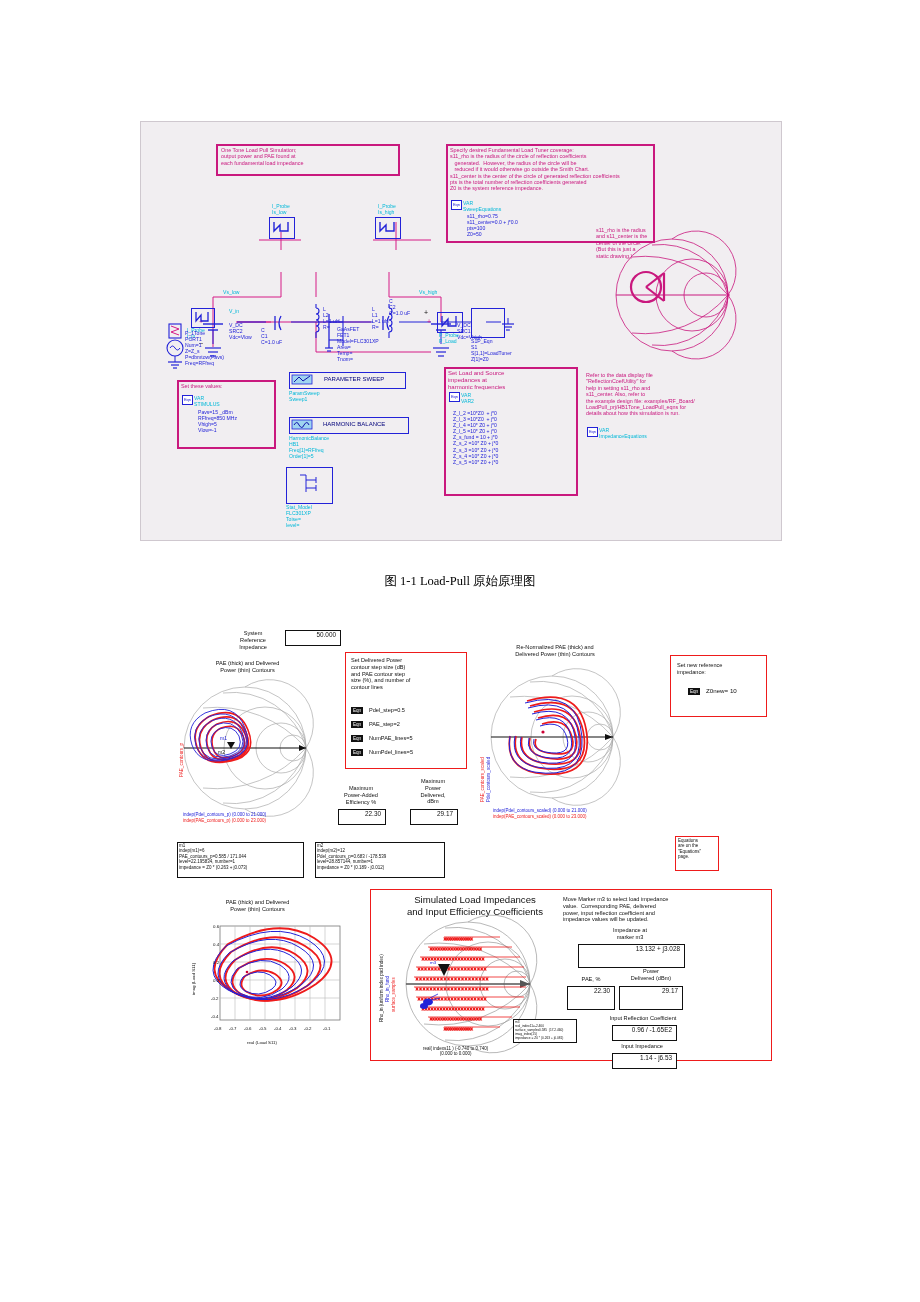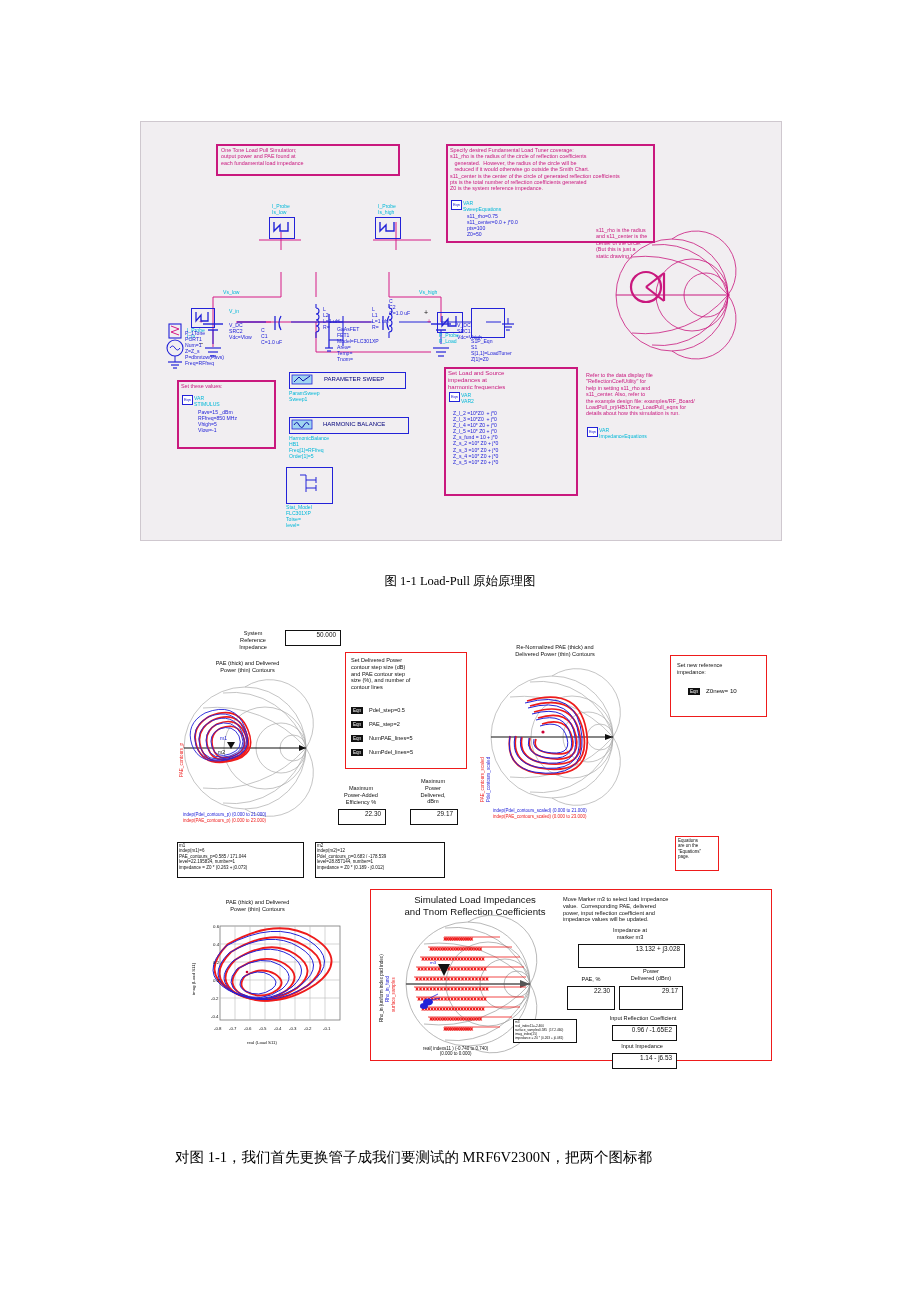--- a/index.html
+++ b/index.html
@@ -519,21 +519,21 @@
           <text x="106" y="110">-0.3</text>
       <text x="121" y="110">-0.2</text>
           <text x="140" y="110">-0.1</text>
       <text x="64" y="124">real (Load S11)</text>
     </g>
     <text x="12" y="75" font-size="4.4" fill="#111" transform="rotate(-90 12 75)" font-family="Liberation Sans, sans-serif">imag (Load S11)</text>
   </svg>
 
   <div class="rbox" style="left:195px;top:267px;width:400px;height:170px;"></div>
   <div class="lbl" style="left:205px;top:272px;width:190px;font-size:9.6px;line-height:11.5px;">Simulated Load Impedances
-and Tnom Reflection Coefficients</div>
+and Input Efficiency Coefficients</div>
 
   <svg style="position:absolute;left:225px;top:298px;" width="150" height="132">
     <g fill="none" stroke="#999" stroke-width="0.7">
       <circle cx="68" cy="64" r="62"></circle>
       <path d="M68 2 A45 45 0 0 1 130 64"></path>
           <path d="M68 126 A45 45 0 0 0 130 64"></path>
       <path d="M45 8 A78 78 0 0 1 130 64"></path>
           <path d="M45 120 A78 78 0 0 0 130 64"></path>
       <path d="M24 24 A122 122 0 0 1 130 64"></path>
           <path d="M24 104 A122 122 0 0 0 130 64"></path>
@@ -609,15 +609,14 @@
   <div class="lbl" style="left:418px;top:393px;width:100px;">Input Reflection Coefficient</div>
   <div class="kbox" style="left:437px;top:403px;width:63px;height:14px;"></div>
   <div class="val" style="left:437px;top:404px;width:60px;">0.96 / -1.65E2</div>
 
   <div class="lbl" style="left:427px;top:421px;width:80px;">Input Impedance</div>
   <div class="kbox" style="left:437px;top:431px;width:63px;height:14px;"></div>
   <div class="val" style="left:437px;top:432px;width:60px;">1.14 - j6.53</div>
 </div>
 
 
-<div class="para" style="left:175px;top:1148px;width:680px;">对图 1-1，我们首先更换管子成我们要测试的 MRF6V2300N，把两个图标都</div>
 
 </div>
 
 </body></html>

